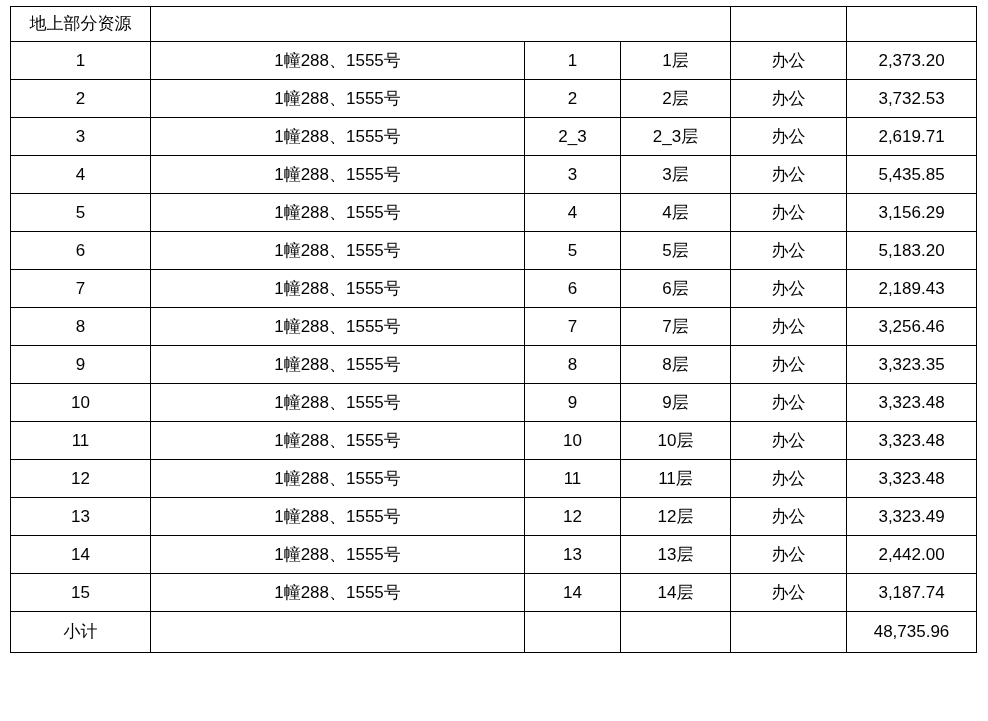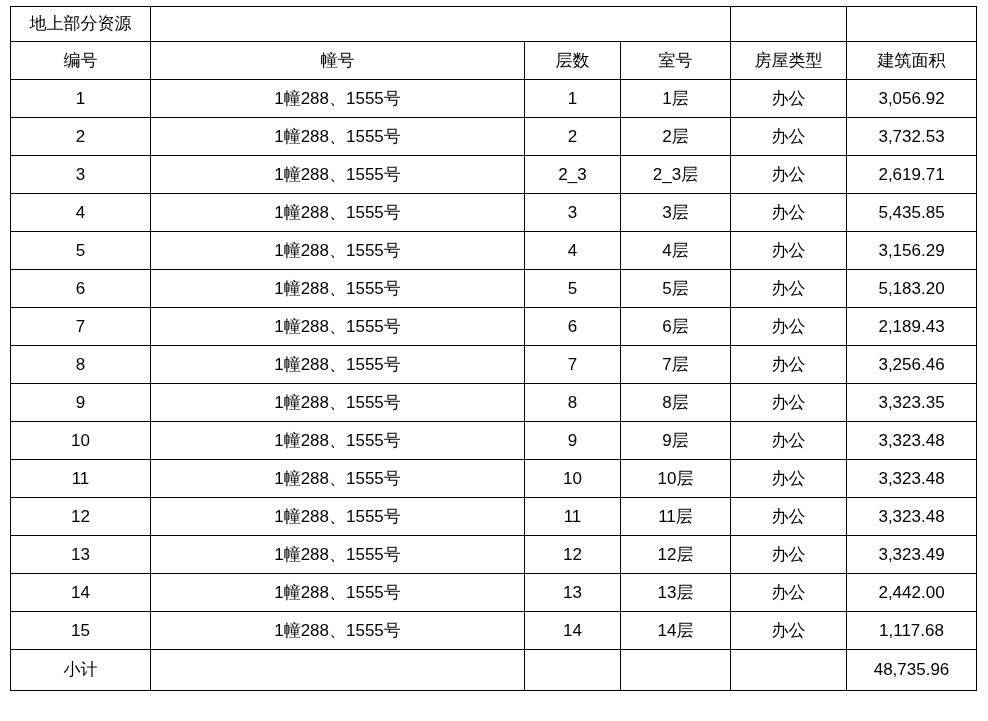--- a/index.html
+++ b/index.html
@@ -88,36 +88,28 @@
       <col class="col-type">
       <col class="col-area">
     </colgroup>
     <tbody>
       <tr class="title-row">
         <td class="title-cell">地上部分资源</td>
         <td class="blank-merged" colspan="3"></td>
         <td></td>
         <td></td>
       </tr>
-      <tr class="header-row">
-        <td>编号</td>
-        <td>幢号</td>
-        <td>层数</td>
-        <td>室号</td>
-        <td>房屋类型</td>
-        <td class="header-area">建筑面积</td>
-      </tr>
 
       <tr>
         <td>1</td>
         <td>1幢288、1555号</td>
         <td>1</td>
         <td>1层</td>
         <td>办公</td>
-        <td class="area-cell">3,056.92</td>
+        <td class="area-cell">2,373.20</td>
       </tr>
       <tr>
         <td>2</td>
         <td>1幢288、1555号</td>
         <td>2</td>
         <td>2层</td>
         <td>办公</td>
         <td class="area-cell">3,732.53</td>
       </tr>
       <tr>
@@ -215,21 +207,21 @@
         <td>13层</td>
         <td>办公</td>
         <td class="area-cell">2,442.00</td>
       </tr>
       <tr>
         <td>15</td>
         <td>1幢288、1555号</td>
         <td>14</td>
         <td>14层</td>
         <td>办公</td>
-        <td class="area-cell">1,117.68</td>
+        <td class="area-cell">3,187.74</td>
       </tr>
 
       <tr class="subtotal-row">
         <td>小计</td>
         <td></td>
         <td></td>
         <td></td>
         <td></td>
         <td class="area-cell">48,735.96</td>
       </tr>

